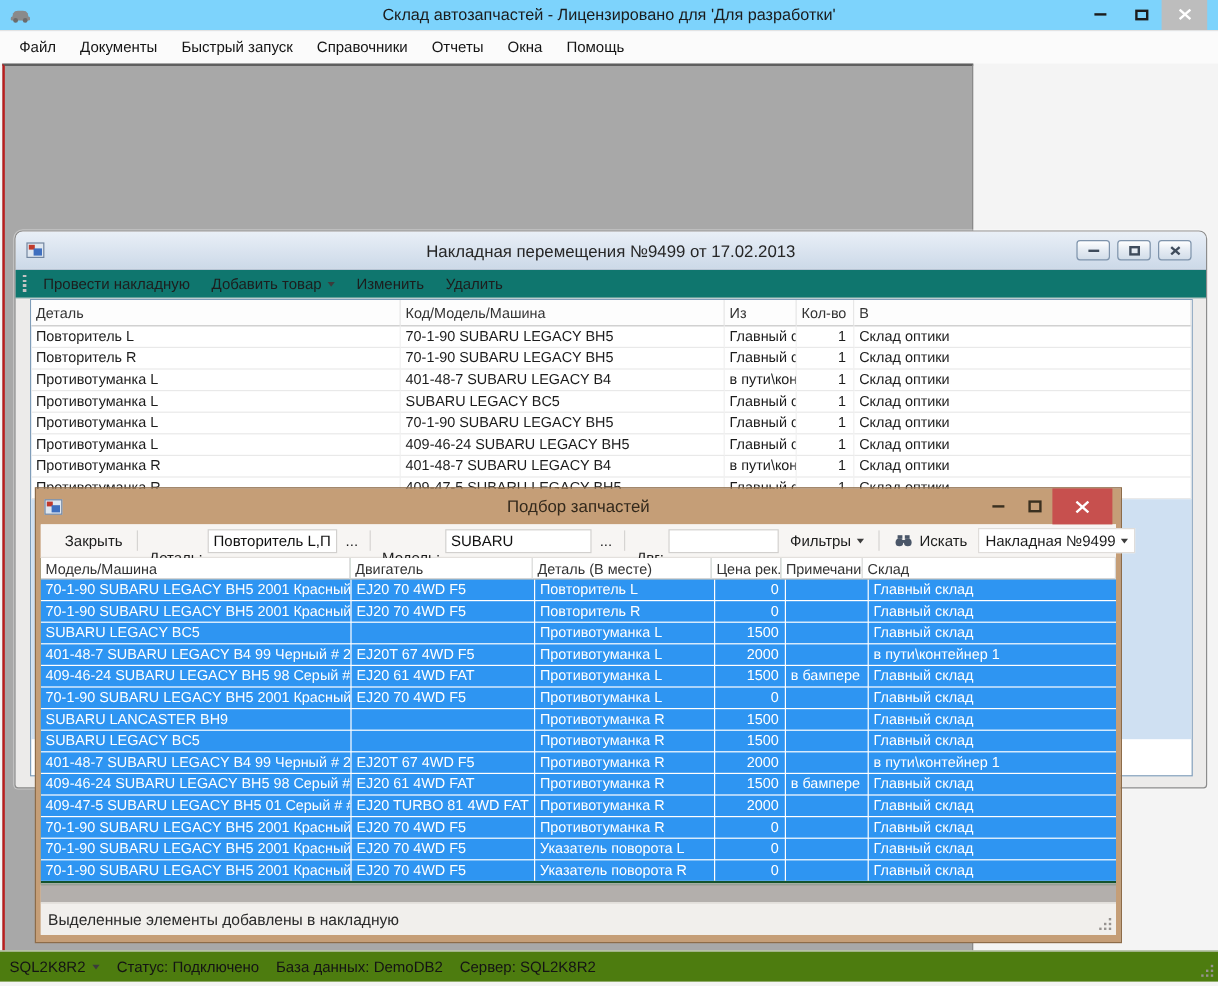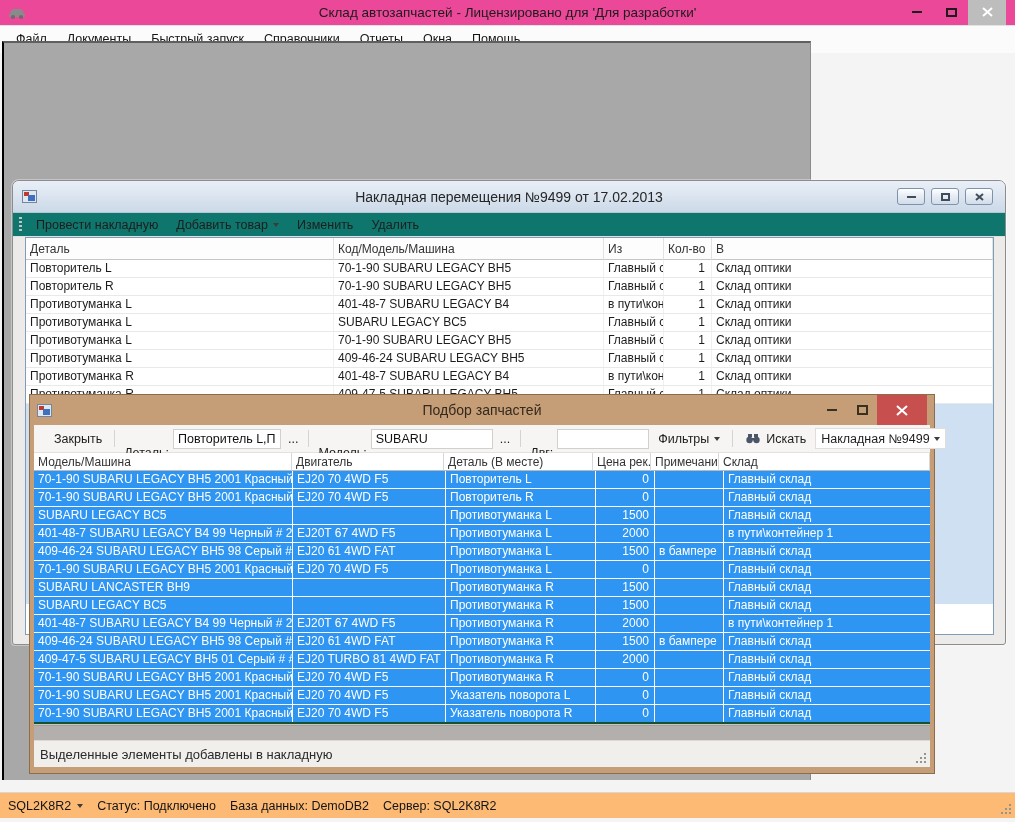--- a/index.html
+++ b/index.html
@@ -1,37 +1,37 @@
 <!DOCTYPE html>
 <html style="--selection-blue: #2e95f2; --inactive-selection: #cfe0f2; --dialog-frame-tan: #c59e77; --close-red: #c7504e; --mdi-background: #a8a8a8;"><head>
 <meta charset="utf-8">
 <style>
   * { margin:0; padding:0; box-sizing:border-box; }
   html,body { width:1015px; height:822px; overflow:hidden; background:#fff;
               font-family:"Liberation Sans", sans-serif; }
   .app { position:relative; width:1015px; height:822px; background:#f4f4f4; }
 
   
-  .titlebar { position:absolute; left:0; top:0; width:1015px; height:26px; background:#ec4899;
+  .titlebar { position:absolute; left:0; top:0; width:1015px; height:26px; background:#7dd3fc;
               display:flex; align-items:center; border-bottom:1px solid #e3e3e3; }
   .app-icon { margin-left:8px; width:18px; height:14px; flex:none; }
   .titlebar .title { position:absolute; left:0; right:0; text-align:center; font-size:13.5px; color:#1b1b1b; }
   .win-controls { margin-left:auto; display:flex; align-items:flex-start; height:26px; z-index:2; }
   .wbtn { width:34px; height:25px; display:flex; align-items:center; justify-content:center; }
   .wbtn-close-main { width:38px; background:#bdbdbd; margin-right:9px; }
   .glyph-min { width:10px; height:2px; background:#1c1c1c; }
   .glyph-max { width:11px; height:9px; border:2px solid #1c1c1c; background:transparent; }
 
   .menubar { position:absolute; left:0; top:26px; width:1015px; height:27px; background:#fbfbfb;
              display:flex; align-items:center; padding-left:6px; }
   .menu-item { padding:0 10px; font-size:12.5px; color:#141414; line-height:27px; }
 
-  .mdi { position:absolute; left:2px; top:41px; width:809px; height:739px;
+  .mdi { position:absolute; left:2px; top:53px; width:809px; height:739px;
          background:var(--mdi-background,#a8a8a8); border-top:2px solid #5f5f5f;
-         border-left:2px solid #000000; border-right:1px solid #8a8a8a; }
+         border-left:2px solid #b91c1c; border-right:1px solid #8a8a8a; }
 
   
   .inv-window { position:absolute; left:8px; top:137px; width:994px; height:465px;
                 background:#ecebea; border:1px solid #8c8c8c; border-radius:7px 7px 3px 3px;
                 box-shadow:0 0 0 1px rgba(255,255,255,.35); }
   .inv-titlebar { height:32px; border-radius:6px 6px 0 0; display:flex; align-items:center;
                   background:linear-gradient(180deg,#e9eff7,#ccd9e8); border-bottom:1px solid #b6c4d4; }
   .form-icon { width:15px; height:13px; margin-left:9px; position:relative; flex:none;
                border:1px solid #7286a0; background:#dfe7f0; }
   .form-icon .sq-red  { position:absolute; left:1px; top:1px; width:5px; height:4px; background:#c0392b; }
@@ -108,21 +108,21 @@
   .pick-table .c3 { text-align:right; padding-right:5px; }
   .dlg-scrollstrip { height:15px; flex:none; background:#b3afac; border-top:1px solid #a29e9b; }
   .dlg-status { height:27px; flex:none; background:#f1efec; border-top:1px solid #dcd9d5;
                 display:flex; align-items:center; padding:0 6px; position:relative;
                 font-size:13px; color:#2a2a2a; }
 
   .resize-grip { position:absolute; right:4px; bottom:4px; width:2px; height:2px; background:#979390;
                  box-shadow:-4px 0 #979390, -8px 0 #979390, 0 -4px #979390, -4px -4px #979390, 0 -8px #979390; }
 
   
-  .statusbar { position:absolute; left:0; top:792px; width:1015px; height:26px; background:#fdba74;
+  .statusbar { position:absolute; left:0; top:792px; width:1015px; height:26px; background:#4d7c0f;
                border-top:1px solid #d7d7d7; display:flex; align-items:center; padding:0 8px;
                font-size:12.5px; color:#141414; position:absolute; }
   .statusbar .sb-item { margin-right:14px; white-space:nowrap; }
   .sb-combo { display:flex; align-items:center; gap:6px; margin-right:14px; }
 </style>
 </head>
 <body>
 
 <div class="app">
 

